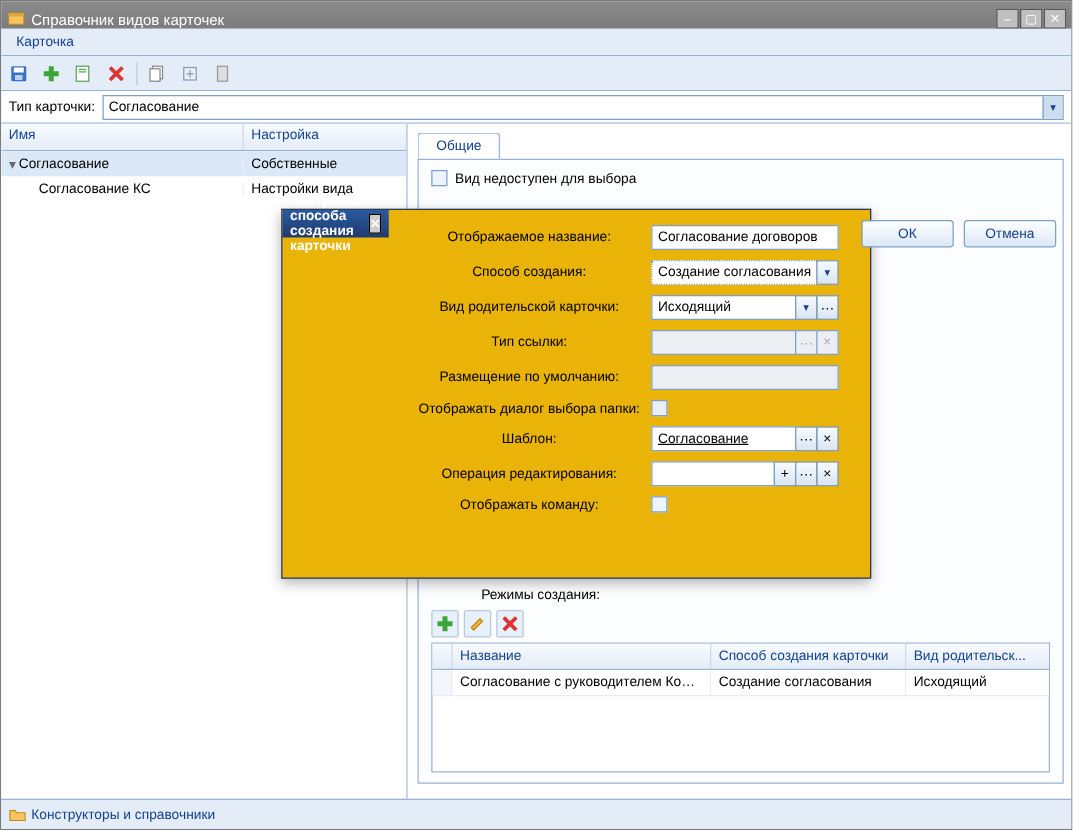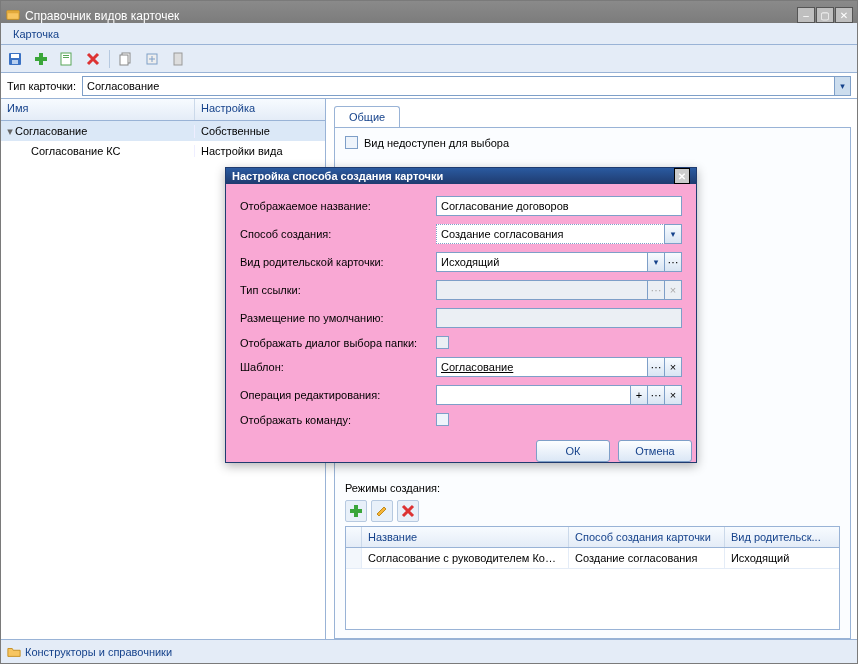--- a/index.html
+++ b/index.html
@@ -68,35 +68,35 @@
   .tree-header { display:flex; height:22px; border-bottom:1px solid #99b3d6; background:linear-gradient(#f7fbff,#e4ecf7);}
   .th-cell { padding:3px 6px; color:#15428b; }
   .th-cell:first-child{ flex:1; border-right:1px solid #cbd9ea;}
   .th-cell:last-child{ width:130px;}
   .tree-body { flex:1; background:#fff;}
   .tree-row { display:flex; height:20px; align-items:center;}
   .tree-row.selected{background:#dbe8f7;}
   .tr-c1{ flex:1; display:flex; align-items:center; padding-left:4px; border-right:1px solid #eef;}
   .tr-c2{ width:130px; padding-left:6px;}
   .chev { width:10px; display:inline-block; text-align:center; color:#666; cursor:pointer;}
-  .right-panel { flex:1; display:flex; flex-direction:column; padding:4px 6px 0 8px; overflow:hidden;}
+  .right-panel { flex:1; display:flex; flex-direction:column; padding:4px 6px 12px 8px; overflow:hidden;}
   .tabstrip { height:24px; display:flex; align-items:flex-end;}
   .tab {
     border:1px solid #99b3d6; border-bottom:none; background:#fff;
     padding:4px 14px; color:#15428b; border-radius:3px 3px 0 0;
   }
   .tab-content {
     border:1px solid #99b3d6; flex:1; background:#fbfdff; padding:8px 10px;
     display:flex; flex-direction:column; gap:6px; overflow:hidden;
   }
   .chk-row { display:flex; align-items:center; gap:6px;}
   .chk { width:13px;height:13px;border:1px solid #7e9fc8;background:#eef4fb;display:inline-block;}
   .spacer-big { flex:1; }
   .modes-sec { margin-top:4px;}
-  .modes-label { color:#000; margin-bottom:6px;}
+  .modes-label { color:#000; margin-bottom:6px;margin-left:40px;}
   .mini-toolbar { display:flex; gap:4px; margin-bottom:4px;}
   .mini-btn { width:22px;height:22px;border:1px solid #b6c9e0;background:#e8f0f9;display:flex;align-items:center;justify-content:center;cursor:pointer;border-radius:2px;}
   .mini-btn svg{width:14px;height:14px;}
   .grid {
     border:1px solid #99b3d6; background:#fff;
   }
   .grid-head { display:flex; background:linear-gradient(#f7fbff,#e4ecf7); border-bottom:1px solid #99b3d6;}
   .gh-cell { padding:4px 6px; color:#15428b; border-right:1px solid #cbd9ea; white-space:nowrap; overflow:hidden; text-overflow:ellipsis;}
   .gh-cell.c0{width:16px;}
   .gh-cell.c1{flex:1.9;}
@@ -107,31 +107,31 @@
   .grid-body-filler { height:60px;}
   .footer {
     height:24px; background:#e4ecf7; border-top:1px solid #99b3d6;
     display:flex; align-items:center; padding:0 6px; gap:4px; color:#15428b;text-align:right;
   }
   .footer svg{width:14px;height:14px;}
 
   
   .dialog {
     position:absolute; left:225px; top:167px; width:472px; height:296px;
-    border:1px solid #1f3b6f; background:#f9a8d4;
+    border:1px solid #1f3b6f; background:#eab308;
     box-shadow:0 3px 10px rgba(0,0,0,0.3);
-    display:flex; flex-direction:column;
+    display:flex; 
   }
   .dlg-title {
     height:22px; background:linear-gradient(#2a5aa0,#1f3b6f); color:#fff;
     display:flex; align-items:center; padding:0 6px; font-weight:bold;
   }
   .dlg-close { margin-left:auto; width:16px;height:16px;background:#ccc;border:1px solid #000;display:flex;align-items:center;justify-content:center;cursor:pointer;font-size:10px;}
   .dlg-body { flex:1; padding:12px 14px 6px 14px; display:flex; flex-direction:column; gap:8px;}
-  .form-row { display:flex; align-items:center;}
+  .form-row { display:flex; align-items:center;text-align:center;}
   .form-label { width:196px; color:#000;}
   .form-field {
     flex:1; display:flex; align-items:stretch;
   }
   .fld-input {
     flex:1; height:20px; border:1px solid #7e9fc8; background:#fff; padding:0 4px;
     display:flex; align-items:center; overflow:hidden; white-space:nowrap;
   }
   .fld-input.disabled{ background:#ebeff4; color:#888;}
   .fld-btn {

